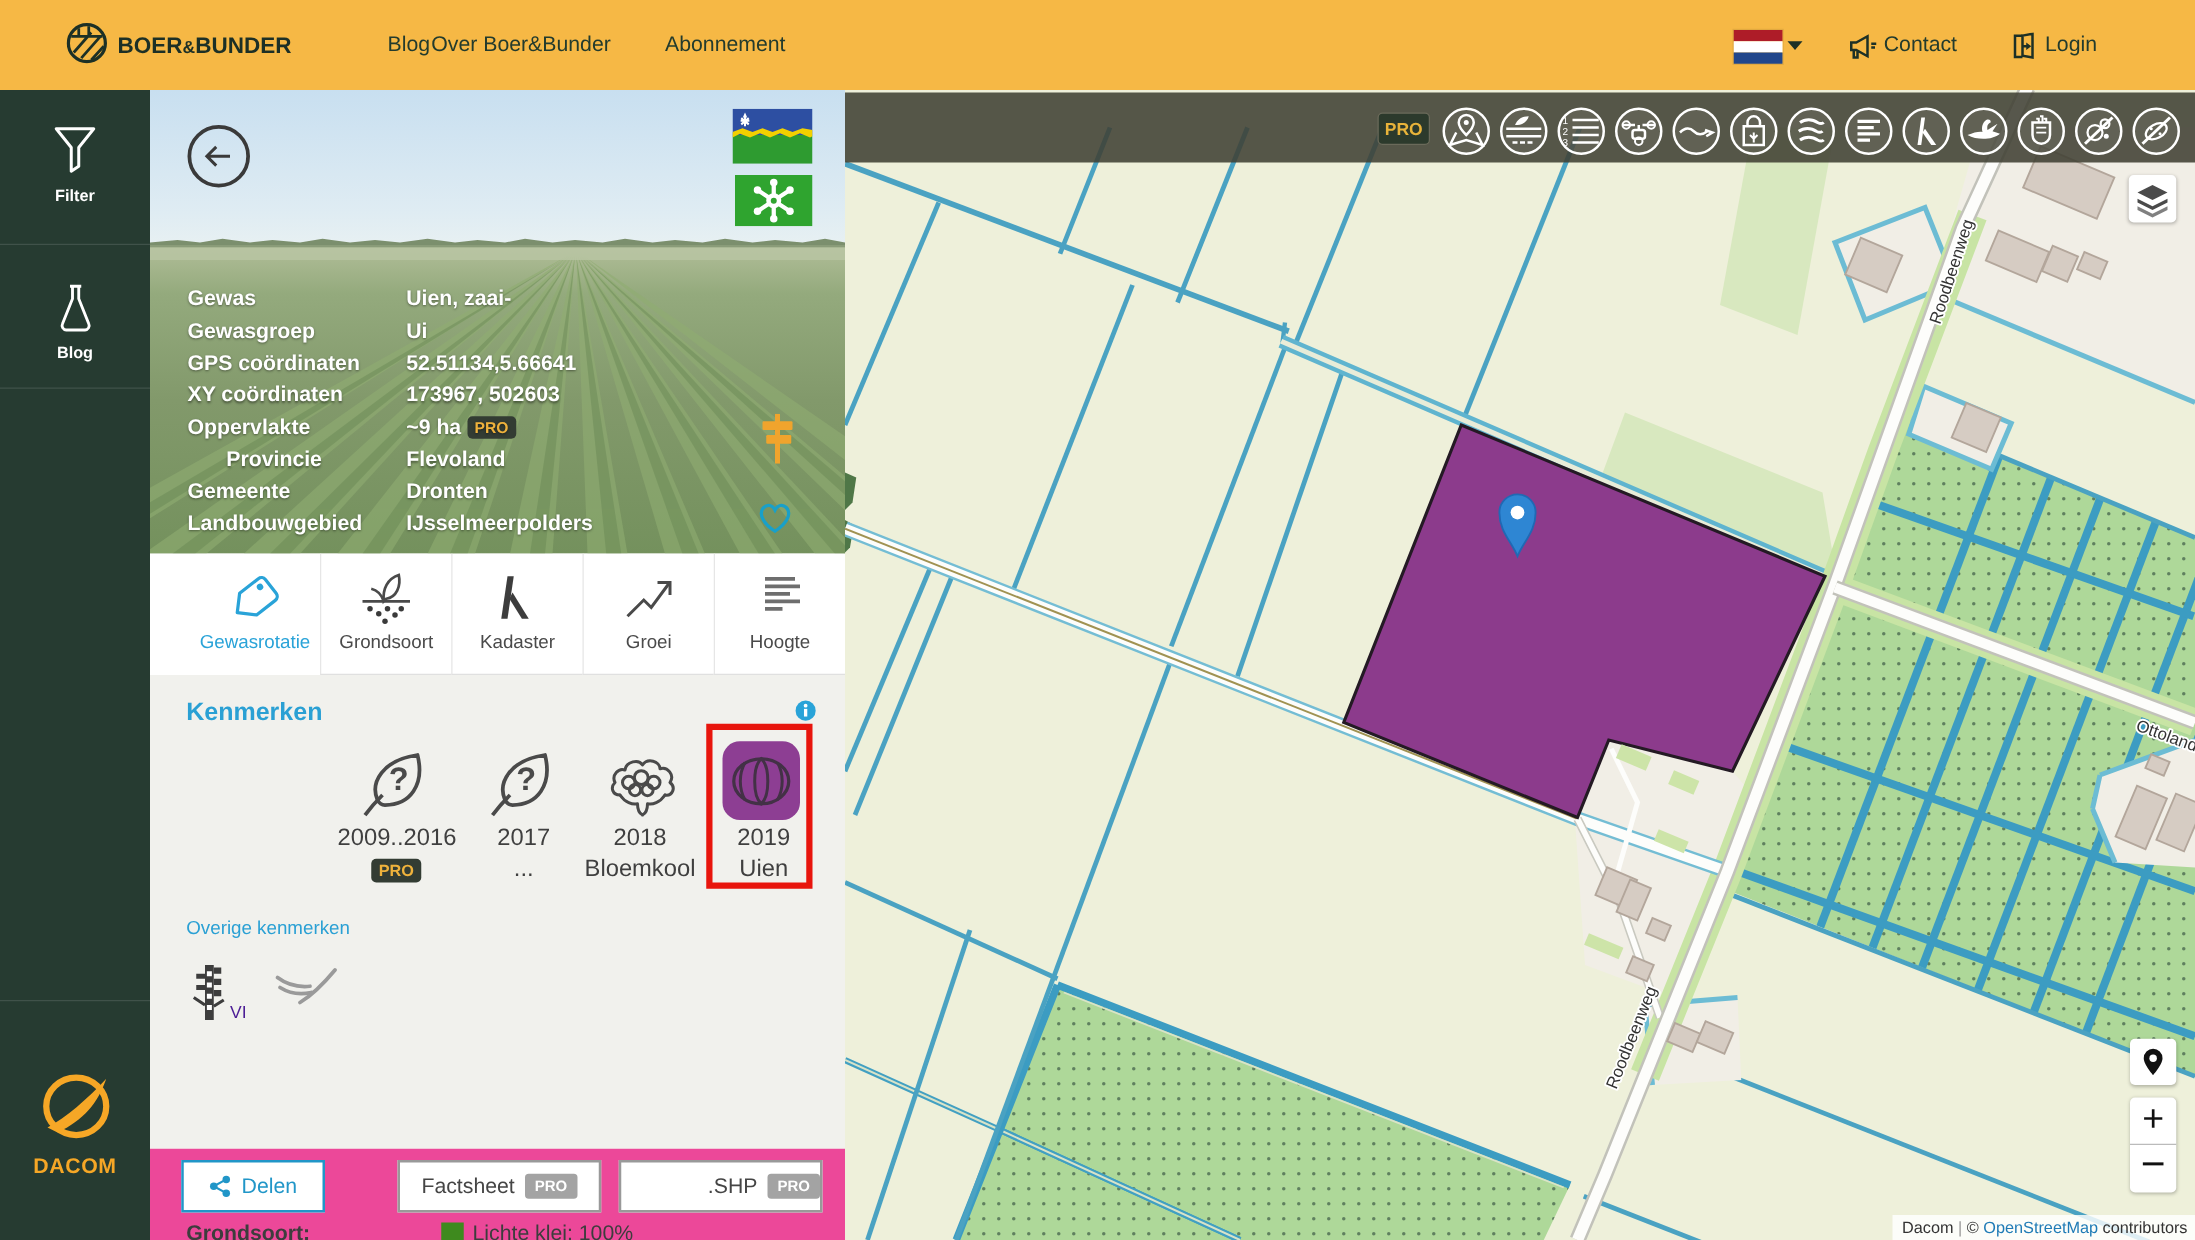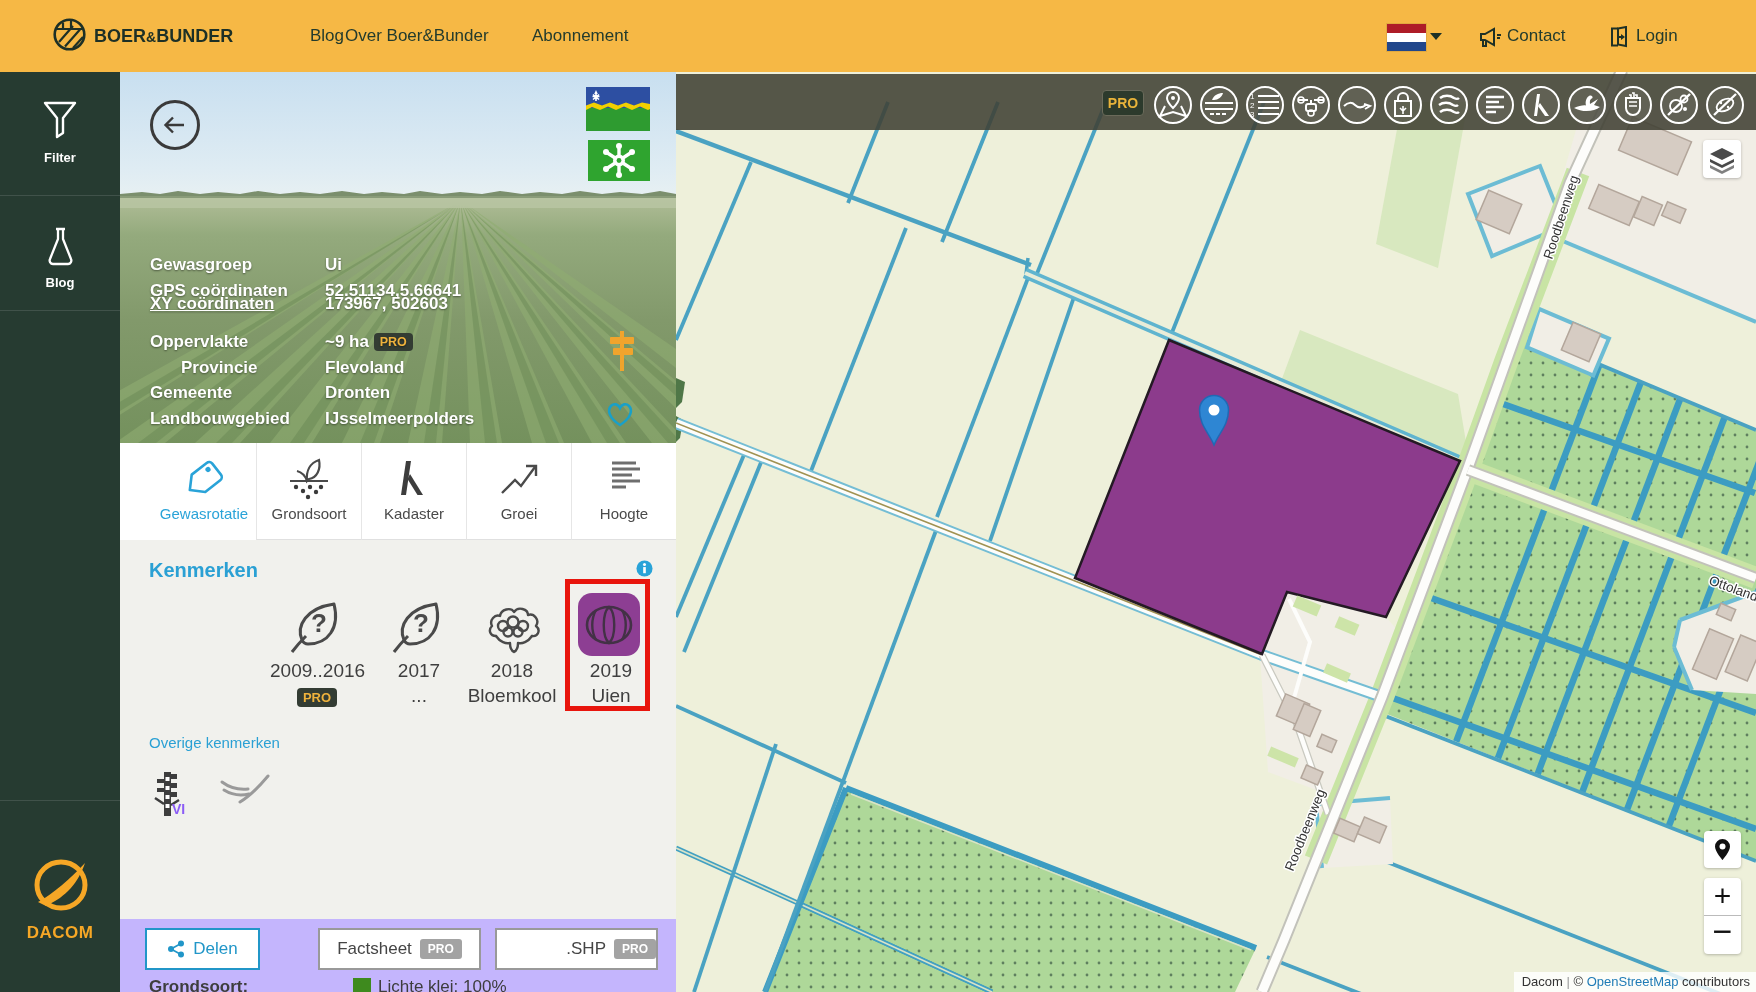--- a/index.html
+++ b/index.html
@@ -38,21 +38,21 @@
   #tabs .tab:first-child { border-left:none; border-bottom:none;padding-left:32px; }
   #tabs .tab .ic { margin-top:12px; height:48px; }
   #tabs .tab .tl { font-size:15px; color:#4a4a4a; margin-top:2px; }
   #tabs .tab.act .tl { color:#29a3d8; }
 
   #content { position:absolute; left:0; top:468px; width:556px; height:379px; background:#f1f1ed; }
   #content h2 { position:absolute; left:29px; top:19px; font-size:20px; font-weight:bold; color:#2aa0d4; }
   .ycol { position:absolute; top:120px; text-align:center; font-size:19px; color:#3f3f3f; }
   .ycol .sub { margin-top:3px; font-size:19px; color:#3f3f3f; }
   #ovk { position:absolute; left:29px; top:194px; font-size:15px; color:#2aa0d4; }
-  #btnrow { position:absolute; left:0; top:847px; width:556px; height:73px; background:#c4b5fd; }
+  #btnrow { position:absolute; left:0; top:847px; width:556px; height:73px; background:#ec4899; }
   .pbtn { position:absolute; top:9px; height:42px; background:#fff; font-size:17px; display:flex; align-items:center; justify-content:center; gap:8px; }
   .gpro { display:inline-block; background:#a3a3a3; color:#fff; font-size:12px; font-weight:bold; border-radius:3px; padding:3px 8px; }
   #grond { position:absolute; left:0; top:903px; width:556px; height:17px; background:transparent; font-size:17px; color:#3d3d3d; }
 
   
   #map { position:absolute; left:676px; top:72px; width:1080px; height:920px; background:#eef0da; overflow:hidden; }
   #maptb { position:absolute; left:0; top:2px; width:1080px; height:56px; background:rgba(64,64,51,0.88); z-index:5; }
   #maptb .mpro { position:absolute; left:426px; top:16px; width:42px; height:26px; background:#2c3a2c; border:1px solid #6a6a5a; border-radius:4px; color:#e8b33a; font-size:14px; font-weight:bold; text-align:center; line-height:24px; }
   .tbi { position:absolute; top:12px; width:38px; height:38px; border:2px solid #fff; border-radius:50%; background:rgba(255,255,255,0.07); }
   .mapbtn { position:absolute; background:#fff; border-radius:4px; z-index:6; box-shadow:0 1px 3px rgba(0,0,0,0.25); }
@@ -180,23 +180,24 @@
           <circle cx="31" cy="6" r="3"></circle>
             <circle cx="31" cy="35" r="3"></circle>
           <circle cx="18" cy="12" r="3"></circle>
             <circle cx="44" cy="12" r="3"></circle>
           <circle cx="18" cy="29" r="3"></circle>
             <circle cx="44" cy="29" r="3"></circle>
           <circle cx="31" cy="20.5" r="6"></circle>
         </g>
         <circle cx="31" cy="20.5" r="2.4" fill="#2fa42f"></circle>
       </svg>
+      <div class="row" style="top:157px;">Gewas<span class="v">Uien, zaai-</span></div>
       <div class="row" style="top:183px;">Gewasgroep<span class="v">Ui</span></div>
       <div class="row" style="top:209px;">GPS coördinaten<span class="v">52.51134,5.66641</span></div>
-      <div class="row" style="top:222px;text-decoration:underline;">XY coördinaten<span class="v">173967, 502603</span></div>
+      <div class="row" style="top:234px;">XY coördinaten<span class="v">173967, 502603</span></div>
       <div class="row" style="top:260px;">Oppervlakte<span class="v">~9 ha <span class="probadge">PRO</span></span></div>
       <div class="row" style="top:286px;padding-left:31px;">Provincie<span class="v">Flevoland</span></div>
       <div class="row" style="top:311px;">Gemeente<span class="v">Dronten</span></div>
       <div class="row" style="top:337px;">Landbouwgebied<span class="v">IJsselmeerpolders</span></div>
       <svg style="position:absolute;left:488px;top:259px;" width="28" height="40" viewBox="0 0 28 40">
         <g fill="#f0a42d">
             <rect x="12" y="0" width="4" height="40"></rect>
             <rect x="2" y="6" width="24" height="7" rx="1"></rect>
             <rect x="5" y="17" width="20" height="7" rx="1"></rect>
           </g>
@@ -313,21 +314,21 @@
             <rect x="4" y="18" width="7" height="4"></rect>
           <path d="M2 28 l9 6 M26 30 l-8 5" stroke="#3d3d3d" stroke-width="2.5"></path>
         </g>
         <g fill="#fff">
             <rect x="12.5" y="7" width="4" height="4"></rect>
             <rect x="12.5" y="16" width="4" height="4"></rect>
             <rect x="12.5" y="25" width="4" height="4"></rect>
             <rect x="12.5" y="34" width="4" height="4"></rect>
           </g>
       </svg>
-      <div style="position:absolute;left:52px;top:261px;font-size:14px;color:#8b5cf6;font-weight:bold;">VI</div>
+      <div style="position:absolute;left:64px;top:261px;font-size:14px;color:#4c1d95;">VI</div>
       <svg style="position:absolute;left:98px;top:232px;" width="54" height="32" viewBox="0 0 54 32">
         <g fill="none" stroke="#9a9a9a" stroke-width="3" stroke-linecap="round">
           <path d="M4 10 C12 16 20 18 30 17"></path>
           <path d="M6 18 C14 23 22 24 31 22"></path>
           <path d="M50 4 C40 16 32 24 22 30"></path>
         </g>
       </svg>
     </div>
 
     <div id="btnrow">

